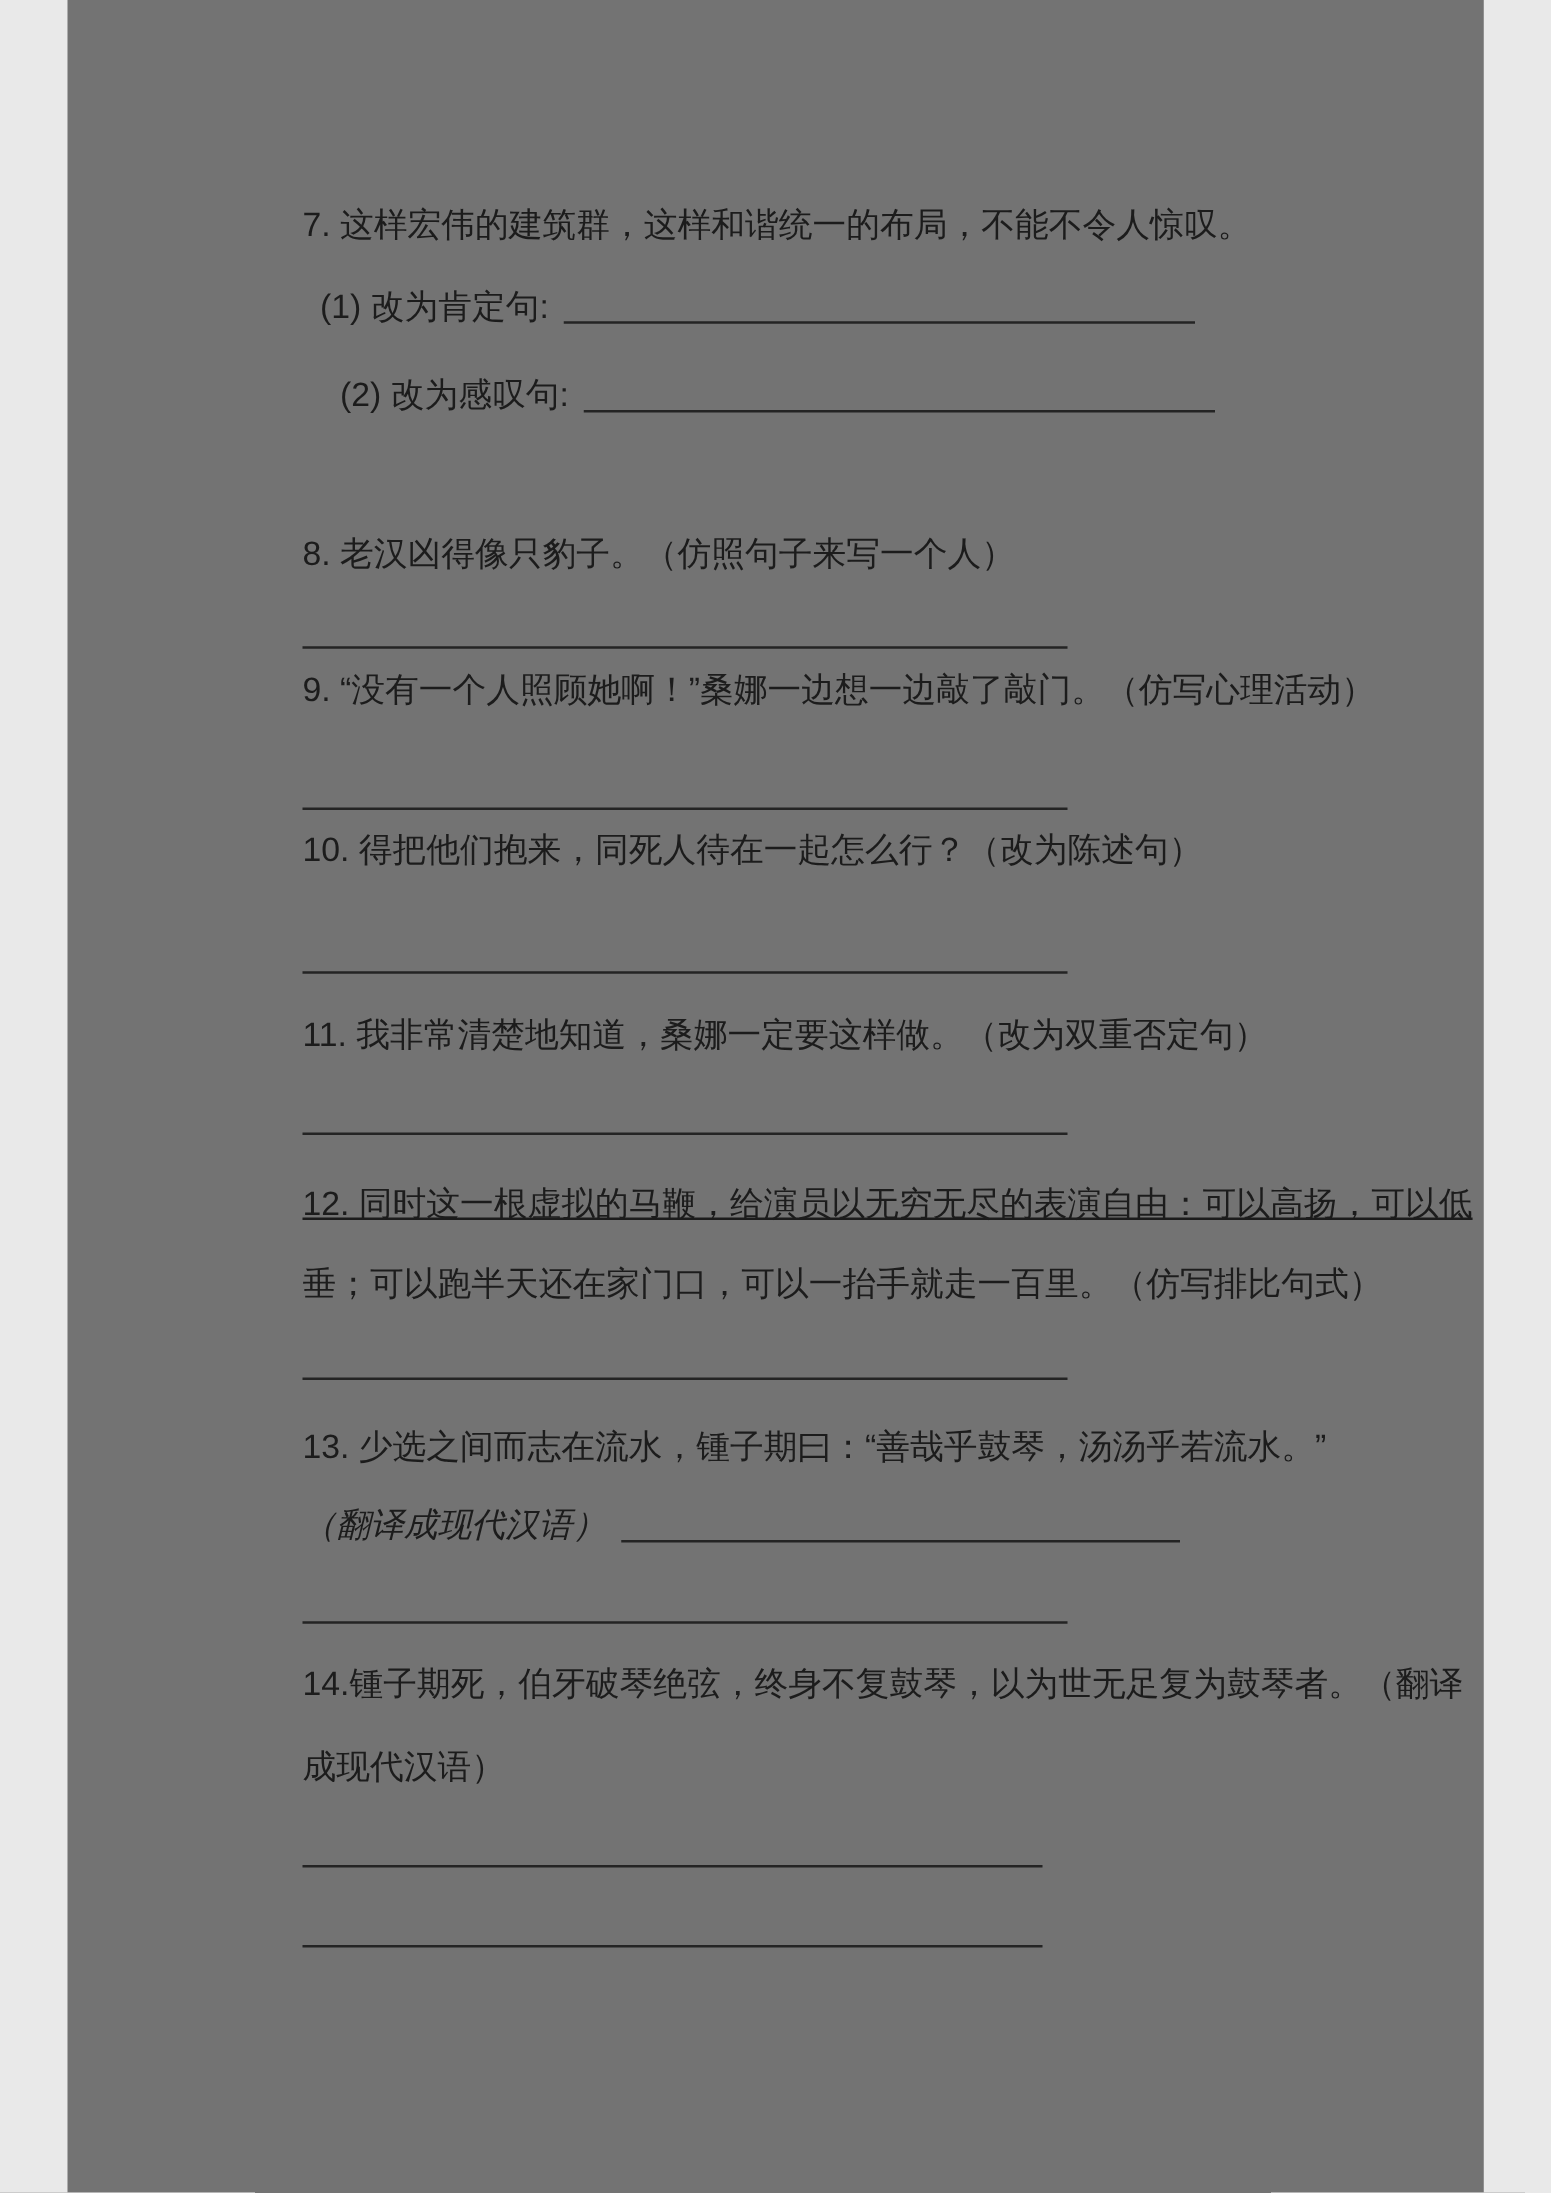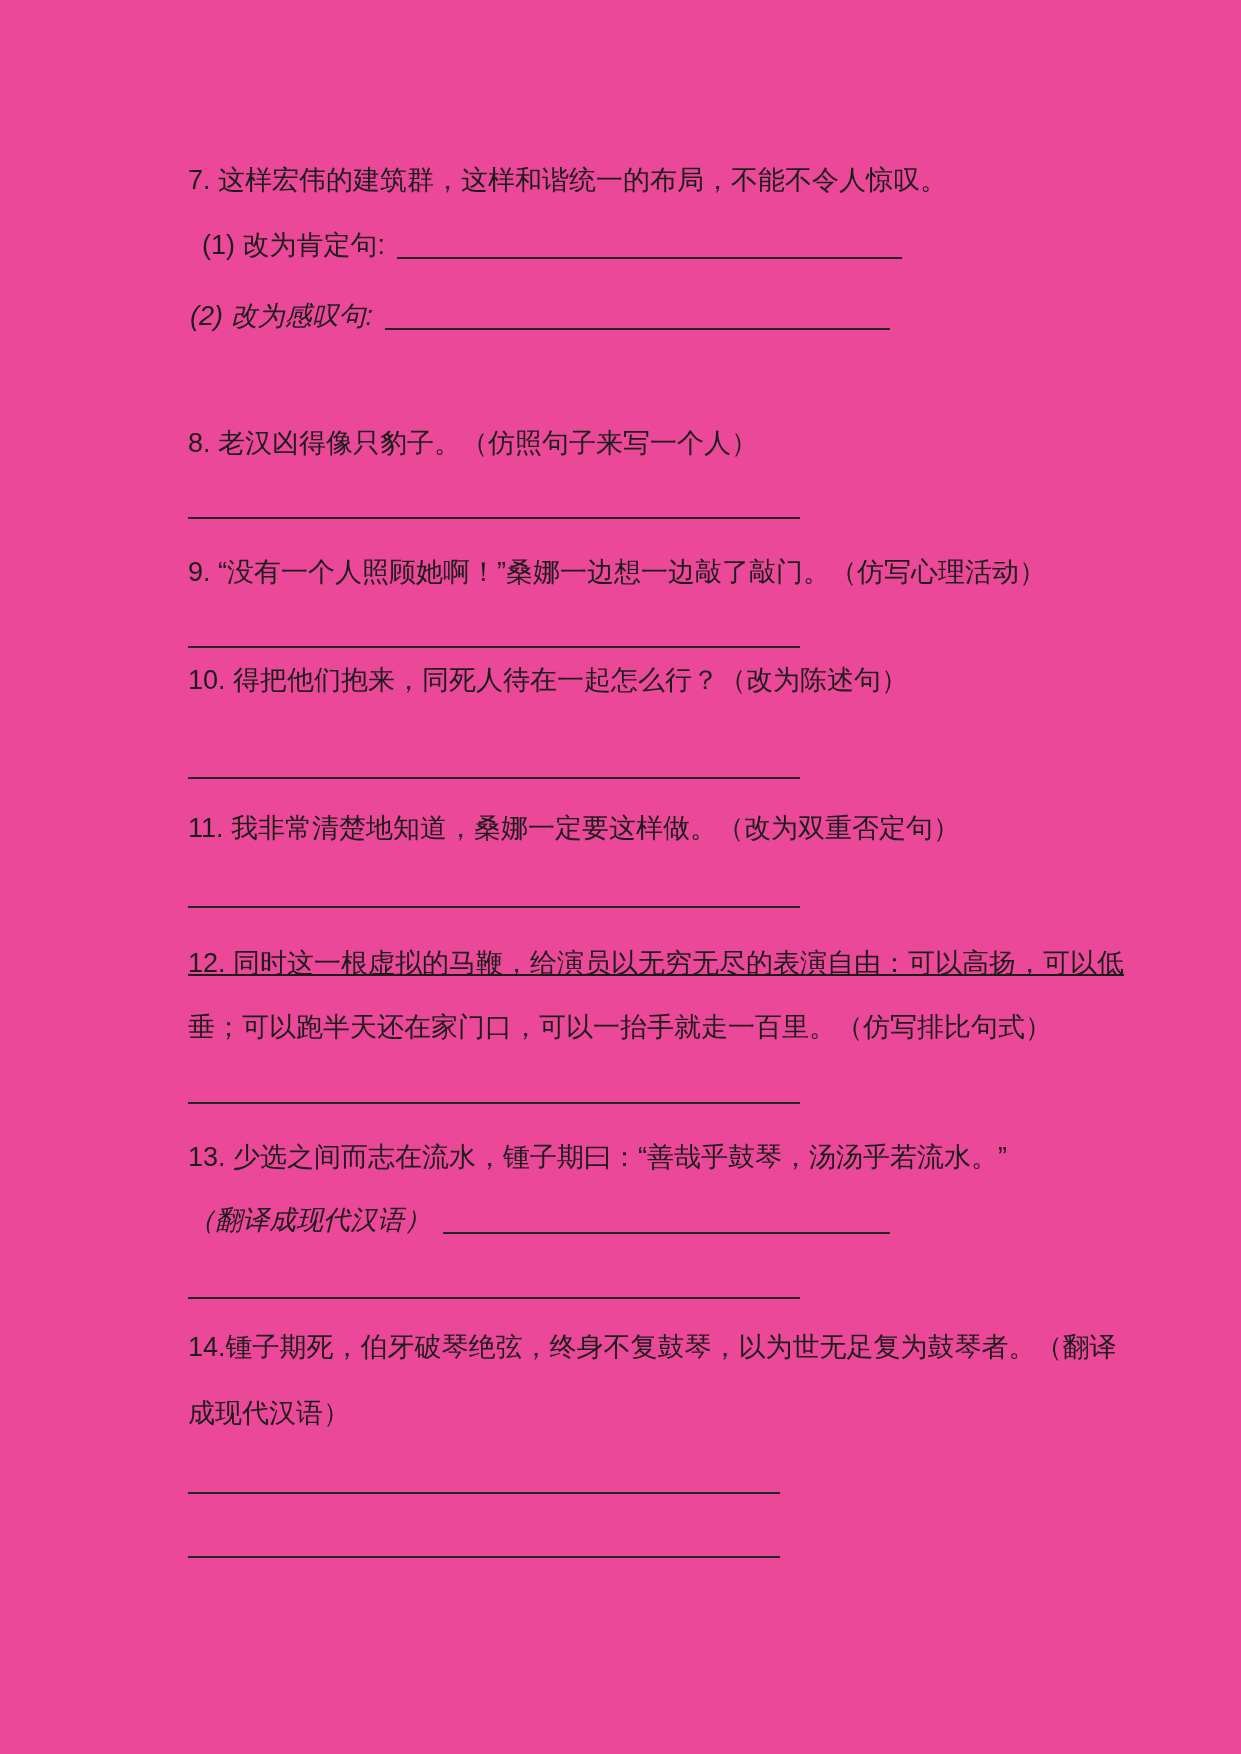--- a/index.html
+++ b/index.html
@@ -1,21 +1,21 @@
 <!DOCTYPE html>
 <html><head>
 <meta charset="utf-8">
 <style>
   html,body{margin:0;padding:0;background:#e9e9e9;}
   .page{
     position:relative;
-    width:1241px;
+    width:1133px;
     height:1754px;
     margin:0 auto;
-    background:#ec4899;
+    background:#737373;
     font-family:"Liberation Sans","DejaVu Sans",sans-serif;
     font-size:27px;
     color:#1c1c1c;
     overflow:hidden;
   }
   .q{
     position:absolute;
     left:188px;
     white-space:nowrap;
     line-height:40px;
@@ -44,30 +44,30 @@
 
 <div class="page">
 
   <div class="q" style="top:160px;">7. 这样宏伟的建筑群，这样和谐统一的布局，不能不令人惊叹。</div>
 
   <div class="sub" style="top:225px;left:202px;width:700px;">
     <span>(1) 改为肯定句:</span>
     <span class="fill fill-gap"></span>
   </div>
 
-  <div class="sub" style="top:296px;left:190px;width:700px;font-style:italic;">
+  <div class="sub" style="top:296px;left:218px;width:700px;">
     <span>(2) 改为感叹句:</span>
     <span class="fill fill-gap"></span>
   </div>
 
 
   <div class="q" style="top:423px;">8. 老汉凶得像只豹子。（仿照句子来写一个人）</div>
   <div class="rule" style="top:517px;left:188px;width:612px;"></div>
 
-  <div class="q" style="top:552px;text-align:right;">9. “没有一个人照顾她啊！”桑娜一边想一边敲了敲门。（仿写心理活动）</div>
+  <div class="q" style="top:532px;text-align:right;">9. “没有一个人照顾她啊！”桑娜一边想一边敲了敲门。（仿写心理活动）</div>
   <div class="rule" style="top:646px;left:188px;width:612px;"></div>
 
   <div class="q" style="top:660px;">10. 得把他们抱来，同死人待在一起怎么行？（改为陈述句）</div>
   <div class="rule" style="top:777px;left:188px;width:612px;"></div>
 
   <div class="q" style="top:808px;text-align:right;">11. 我非常清楚地知道，桑娜一定要这样做。（改为双重否定句）</div>
   <div class="rule" style="top:906px;left:188px;width:612px;"></div>
 
   <div class="q" style="top:943px;text-decoration:underline;">12. 同时这一根虚拟的马鞭，给演员以无穷无尽的表演自由：可以高扬，可以低</div>
   <div class="q" style="top:1007px;">垂；可以跑半天还在家门口，可以一抬手就走一百里。（仿写排比句式）</div>

